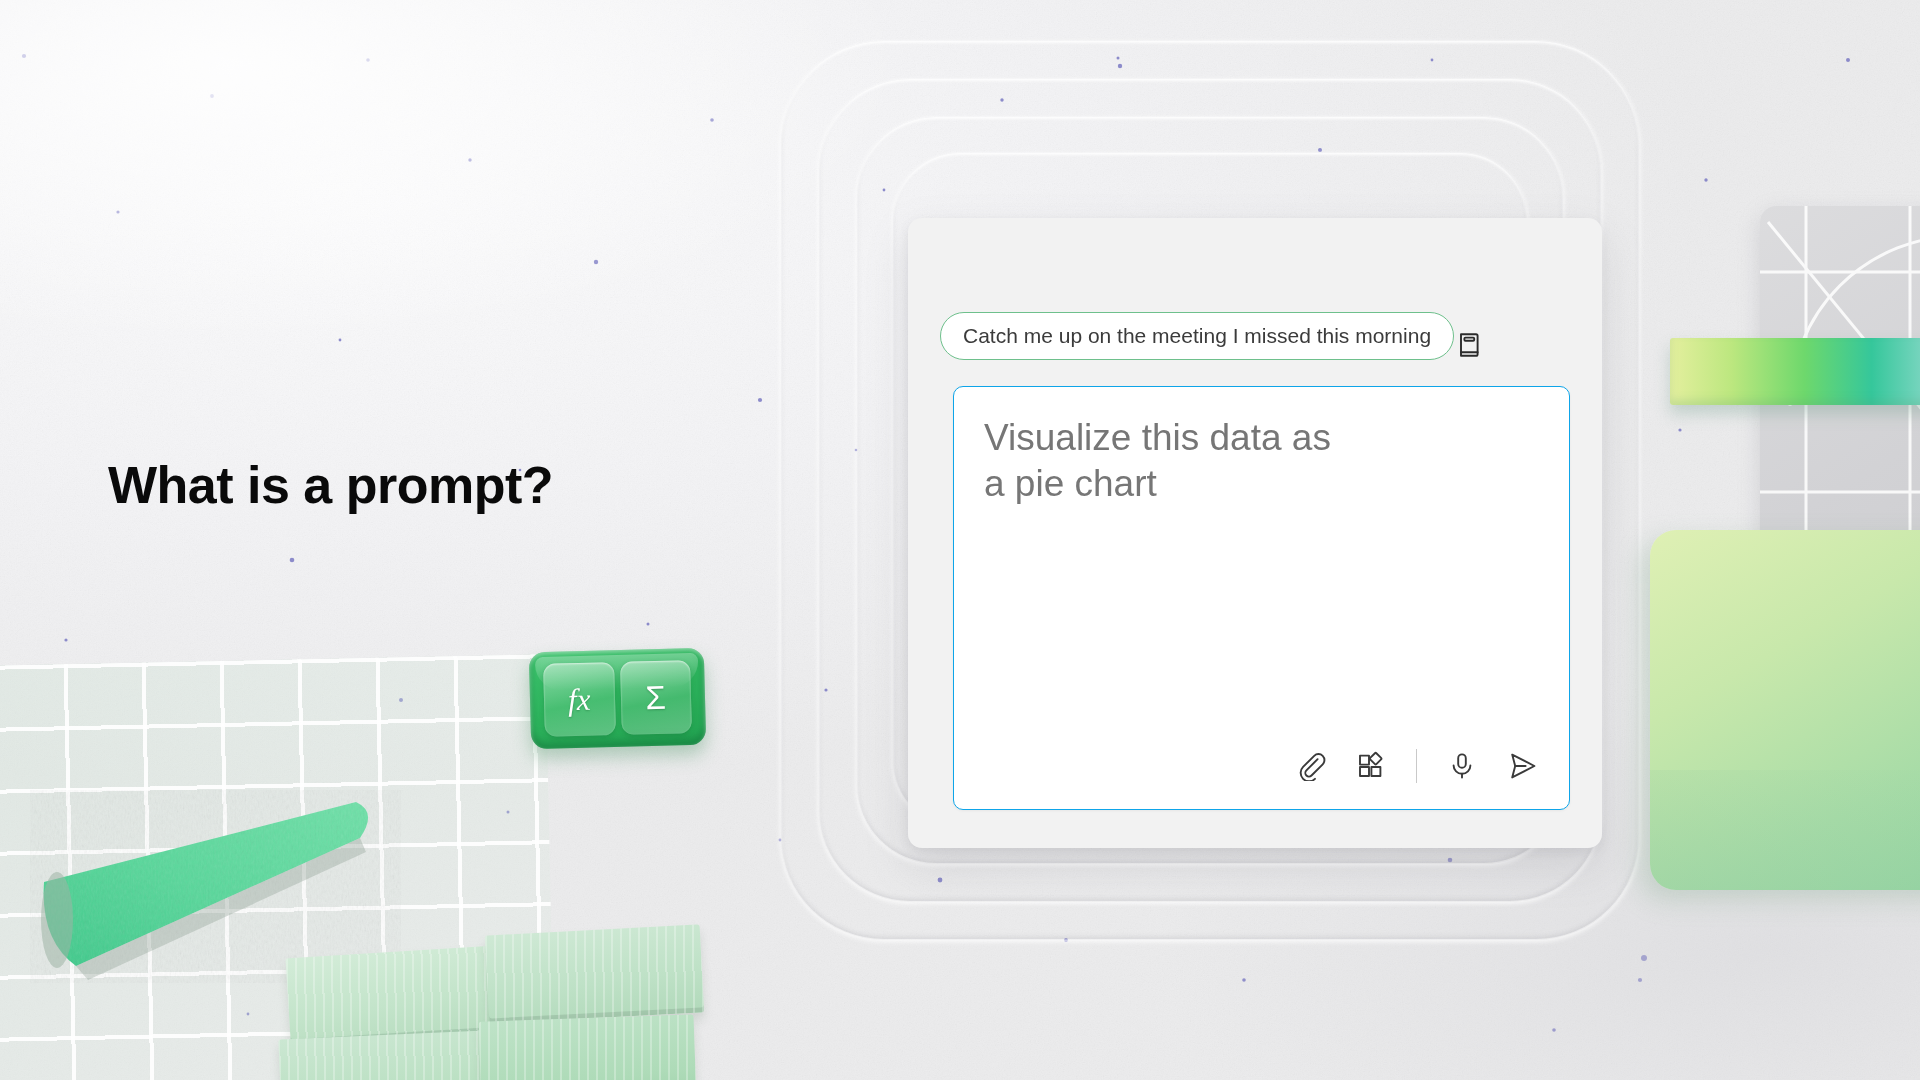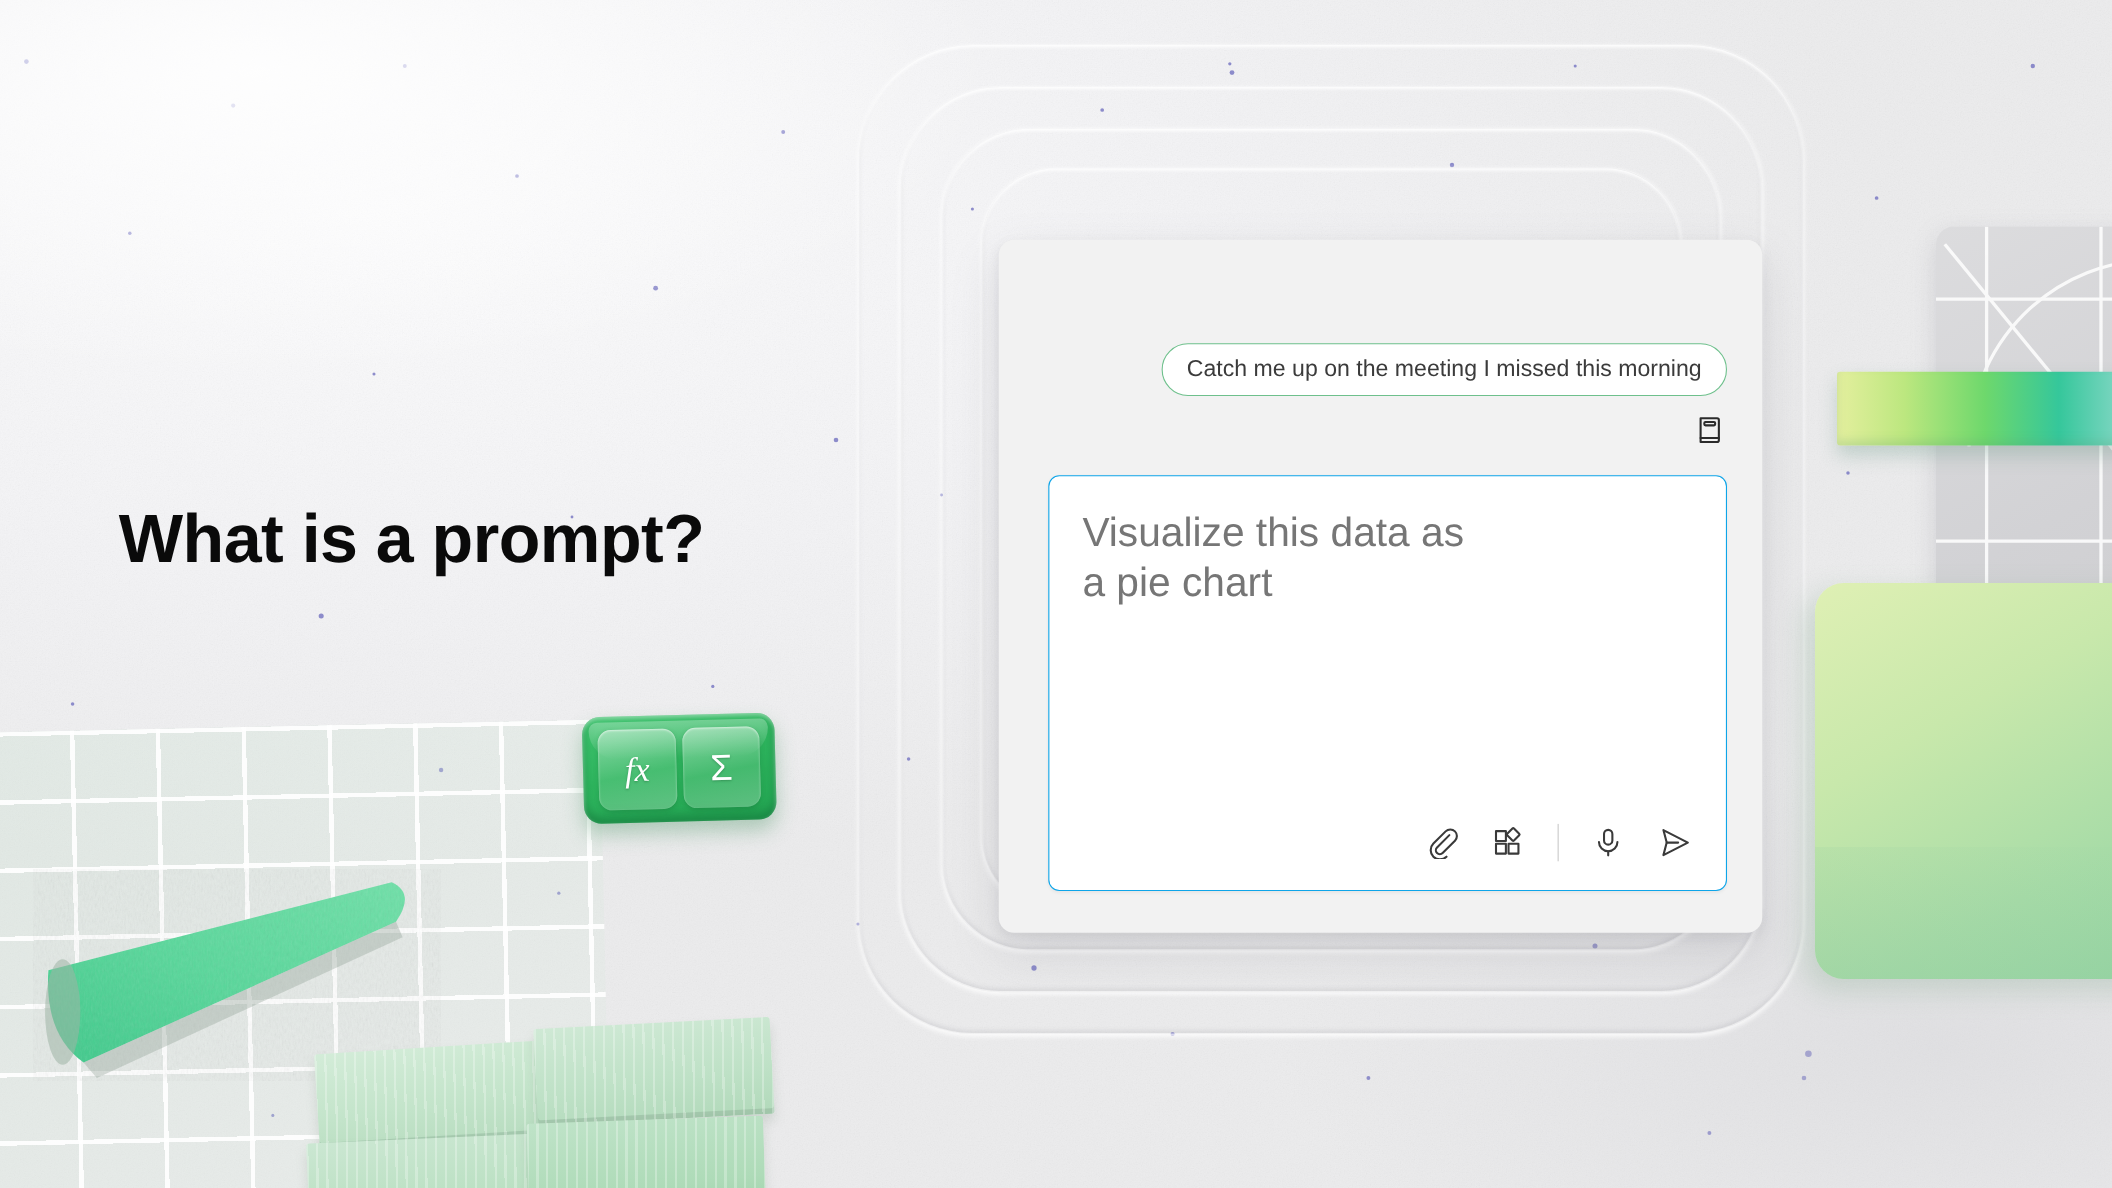--- a/index.html
+++ b/index.html
@@ -214,21 +214,21 @@
     border-radius: 14px;
     box-shadow:
       0 18px 44px rgba(120,120,130,.20),
       0 4px 10px rgba(120,120,130,.12);
     padding: 94px 32px 0 32px;
     display: flex;
     flex-direction: column;
   }
 
   
-  .chips { display: flex; flex-direction: column; align-items: flex-end; gap: 16px; }
+  .chips { display: flex; flex-direction: row; align-items: flex-end; gap: 1px; }
   .chip-row { display: flex; align-items: center; gap: 16px; }
   .chip {
     border: 1.6px solid #6ec08c;
     background: #ffffff;
     border-radius: 999px;
     padding: 11px 22px;
     font-size: 21px;
     color: #3b3b3b;
     white-space: nowrap;
     cursor: pointer;
@@ -280,21 +280,21 @@
     width: 1px; height: 34px;
     background: #c9c9c9;
     margin: 0 2px;
   }
 
   
   .headline {
     position: absolute;
     left: 108px;
     top: 455px;
-    font-size: 62px;
+    font-size: 52px;
     font-weight: 700;
     color: #0a0a0a;
     letter-spacing: -.5px;
     white-space: nowrap;
   }
 </style>
 </head>
 <body>
 
 <div class="stage">

